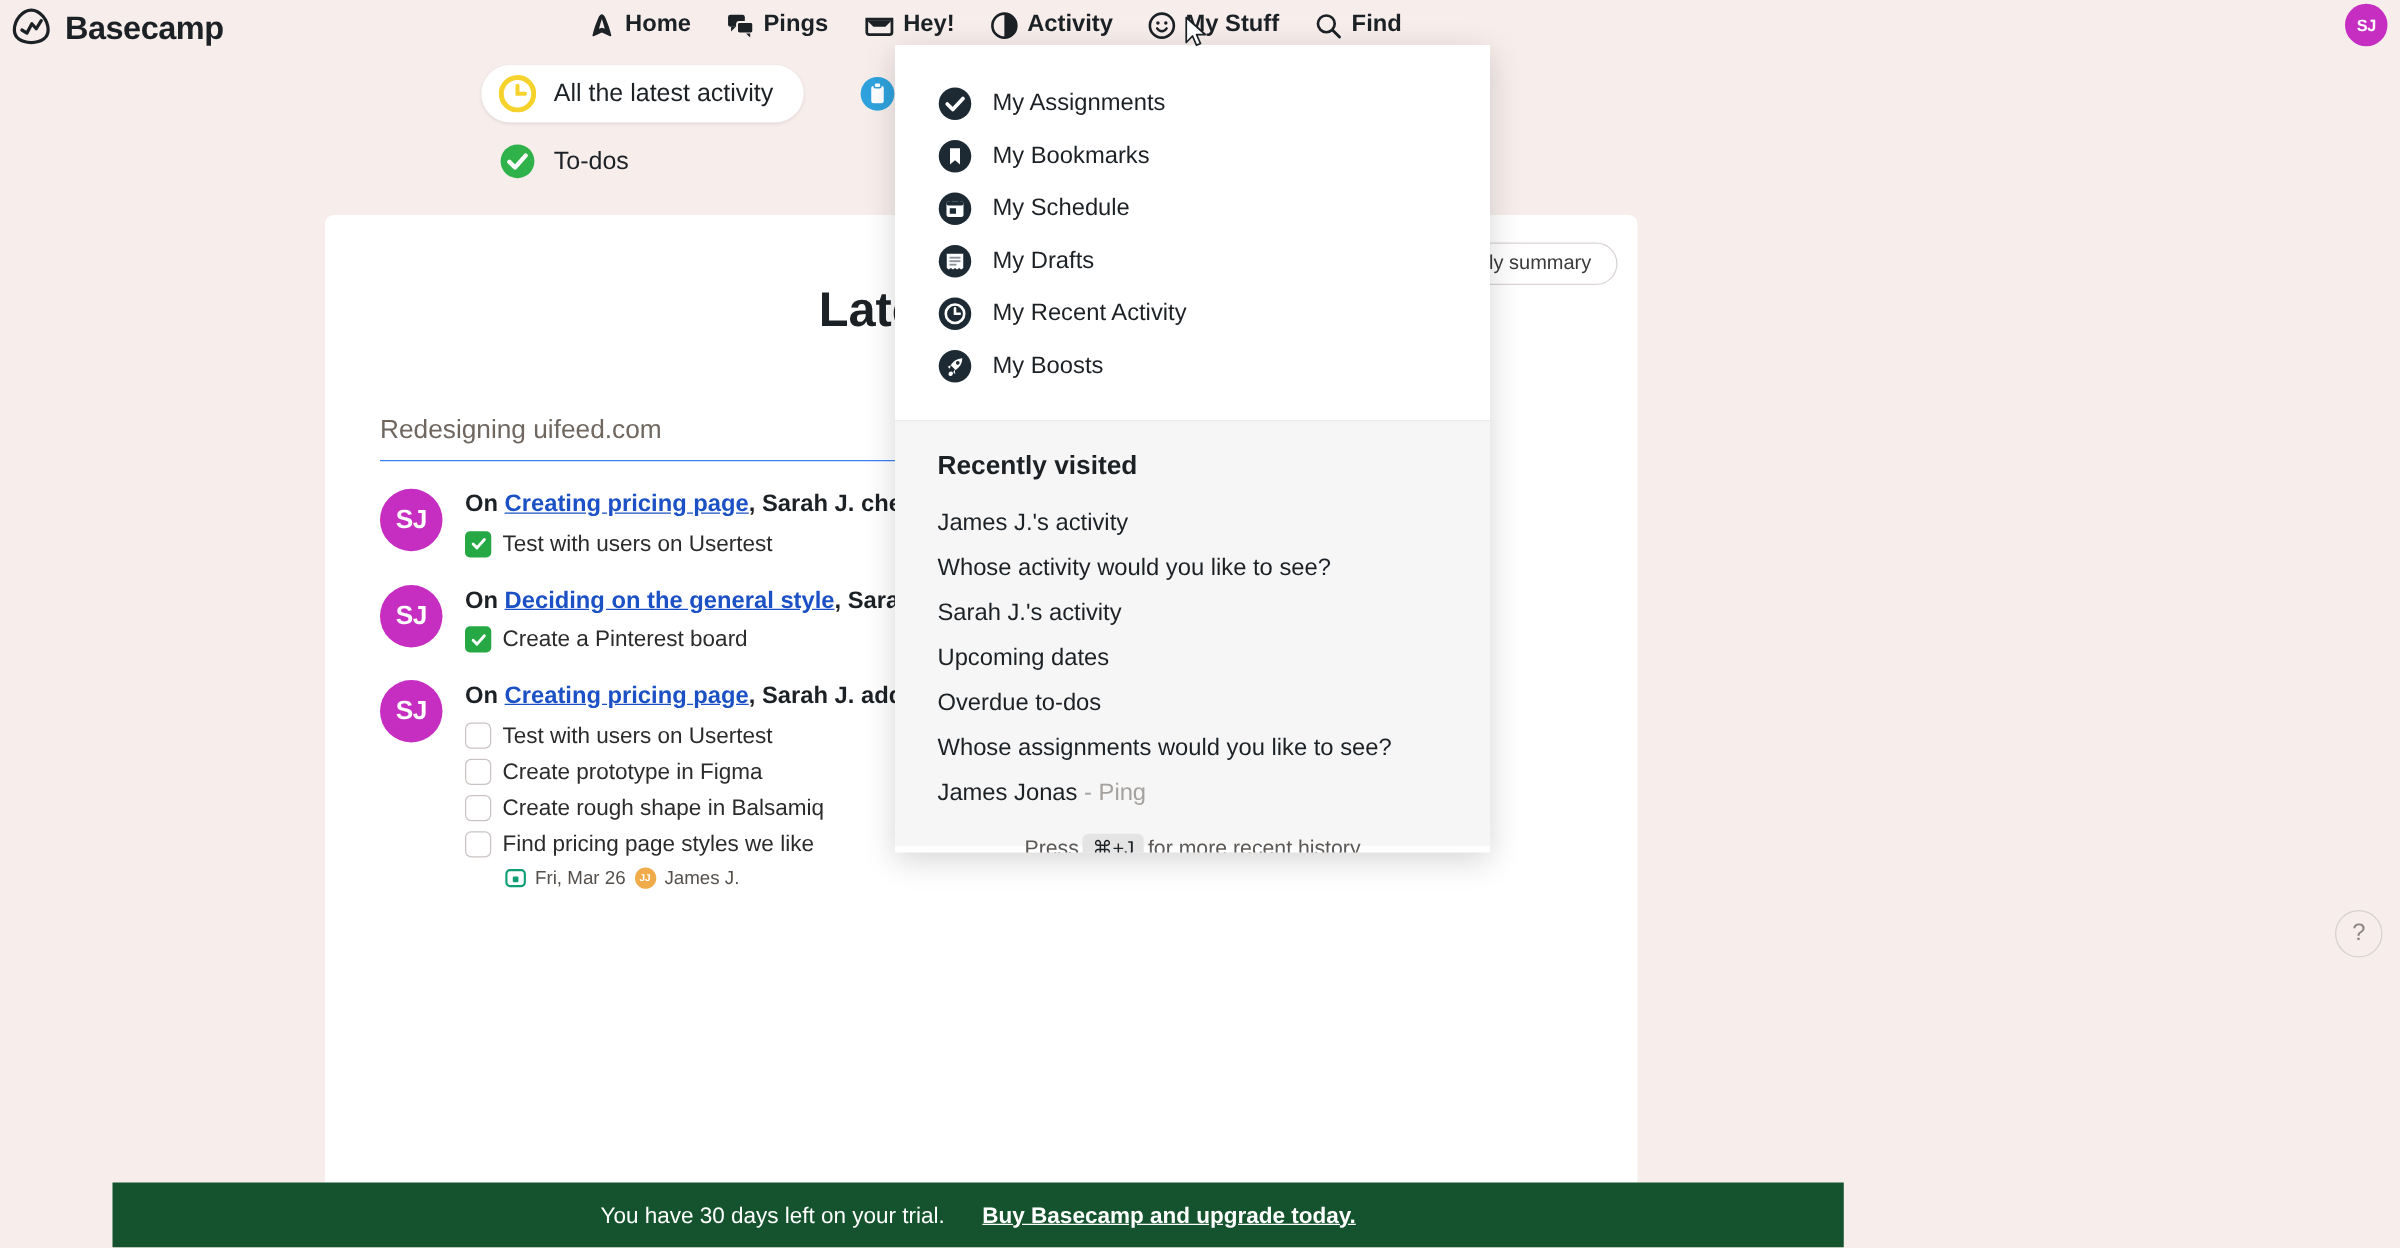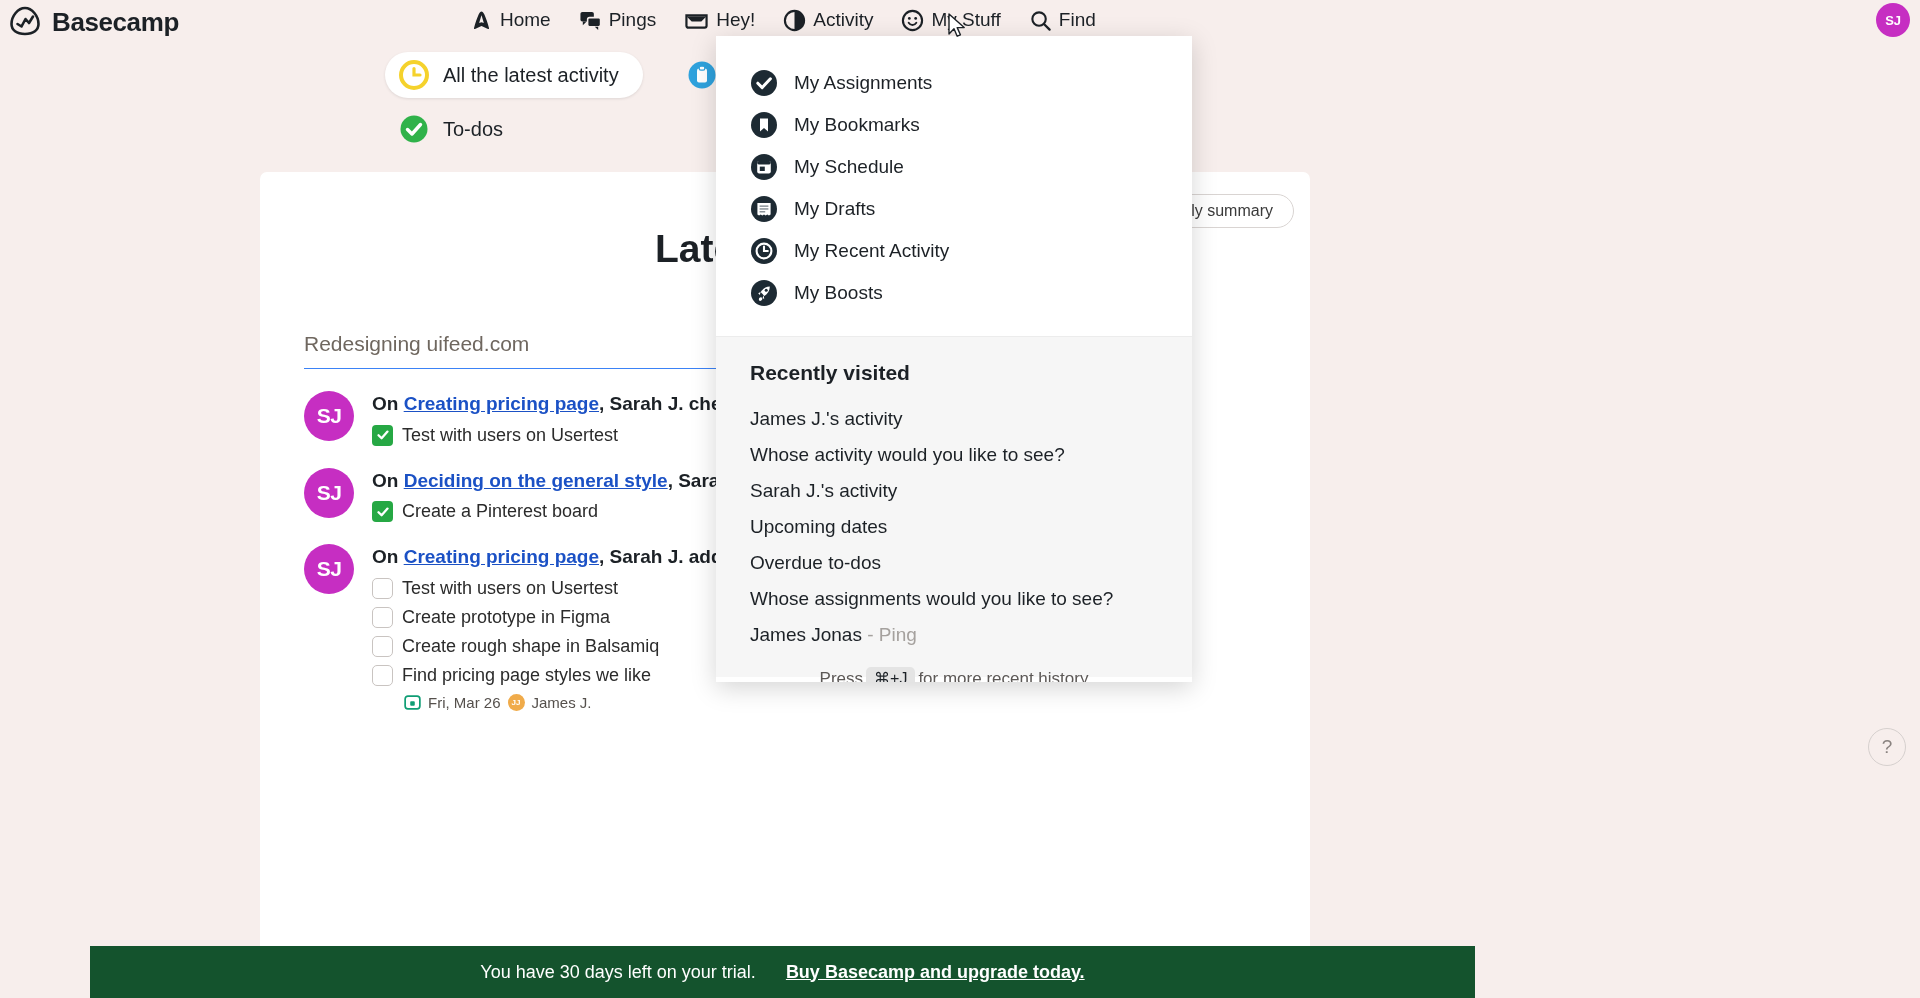--- a/index.html
+++ b/index.html
@@ -23,21 +23,21 @@
   .brand-mark { width: 34px; height: 34px; flex: 0 0 34px; }
   .brand-name {
     font-size: 26px; font-weight: bold; color: #1c2126; letter-spacing: -0.4px;
   }
   .navitems {
     position: absolute; left: 470px; top: 0; height: 40px;
     display: flex; align-items: center; gap: 28px;
   }
   .navitem {
     display: flex; align-items: flex-start; gap: 7px;
-    font-size: 19px; font-weight: normal; color: #1c2126; cursor: pointer;
+    font-size: 19px; font-weight: bold; color: #1c2126; cursor: pointer;
     white-space: nowrap;
   }
   .navitem svg { display: block; }
   .avatar-top {
     position: absolute; right: 10px; top: 3px;
     width: 34px; height: 34px; border-radius: 50%;
     background: #c62ec2; color: #fff;
     display: flex; align-items: center; justify-content: center;
     font-size: 13px; font-weight: bold; letter-spacing: -0.3px;
   }

